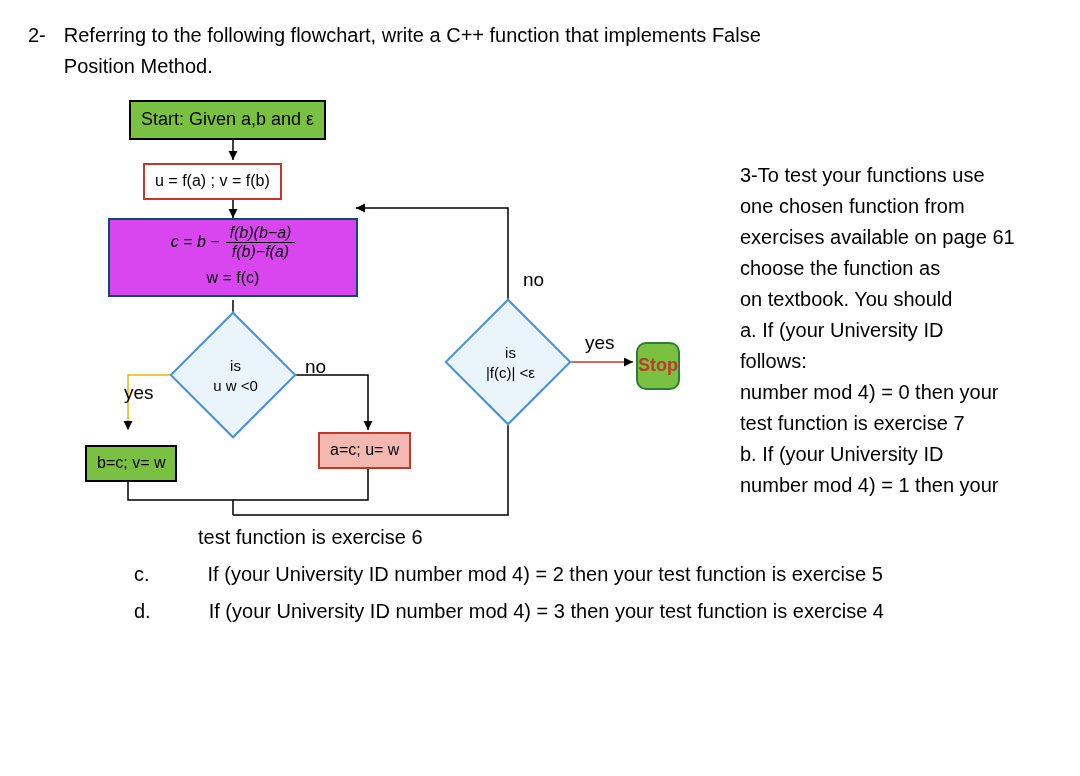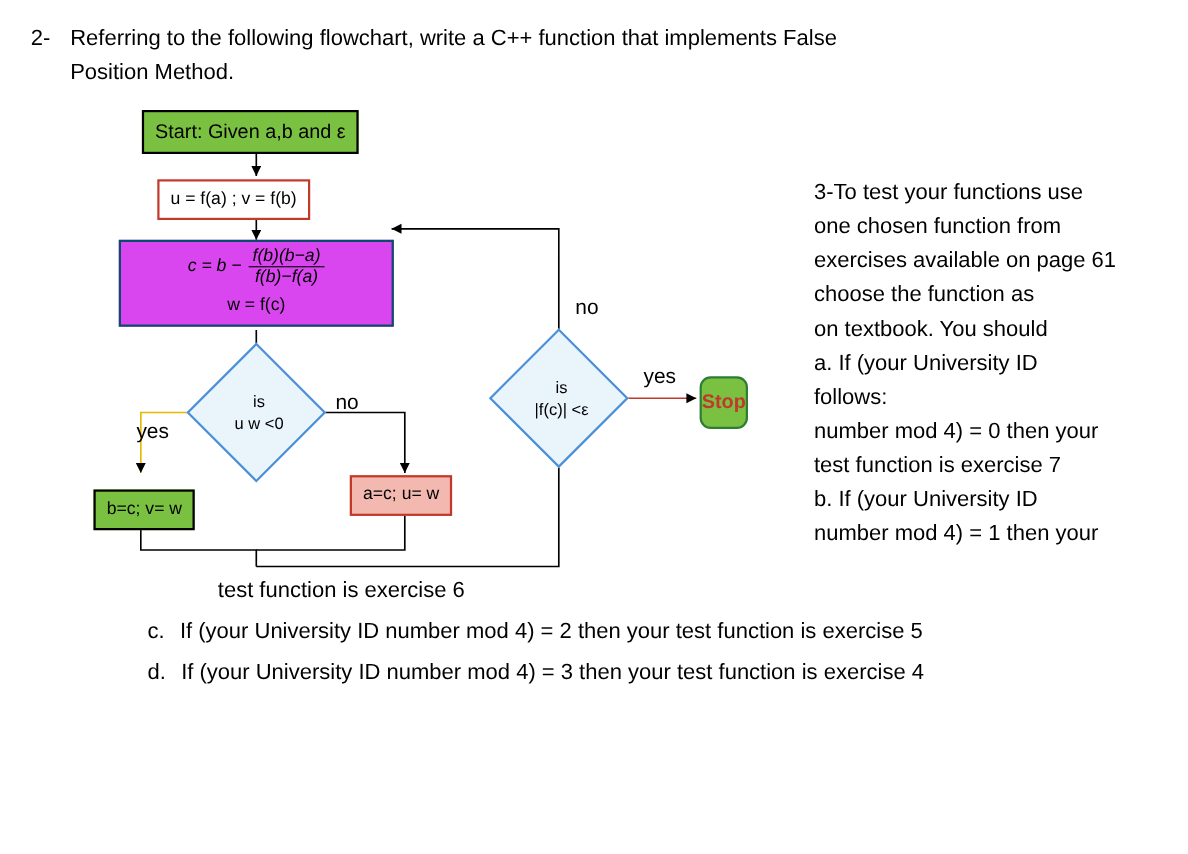--- a/index.html
+++ b/index.html
@@ -36,21 +36,21 @@
     flex: 1;
     padding-top: 60px;
     margin-left: 22px;
   }
   .bottom-text {
     margin-left: 60px;
     margin-top: 2px;
   }
   .bullet-row { display:flex; gap:14px; margin-left:46px; margin-top:6px; }
   .bullet-letter { flex:0 0 auto; }
-  .bullet-body { flex:1; }
+  .bullet-body { flex:1;margin-left:44px; }
 
   
   .box, .diamond, .stop-box, .proc-box {
     position: absolute;
     text-align: center;
     font-size: 16px;
   }
   .start-box {
     background:#7AC142;
     border:2px solid #000;

